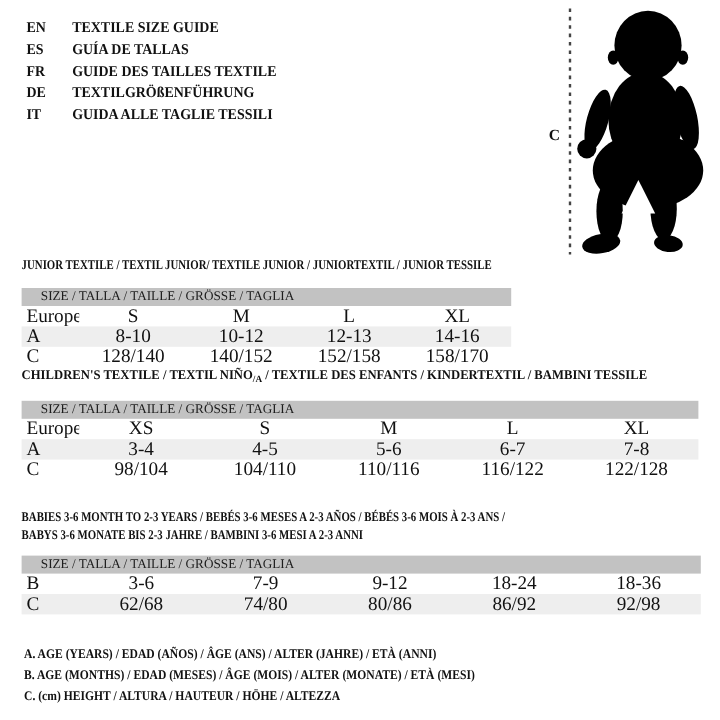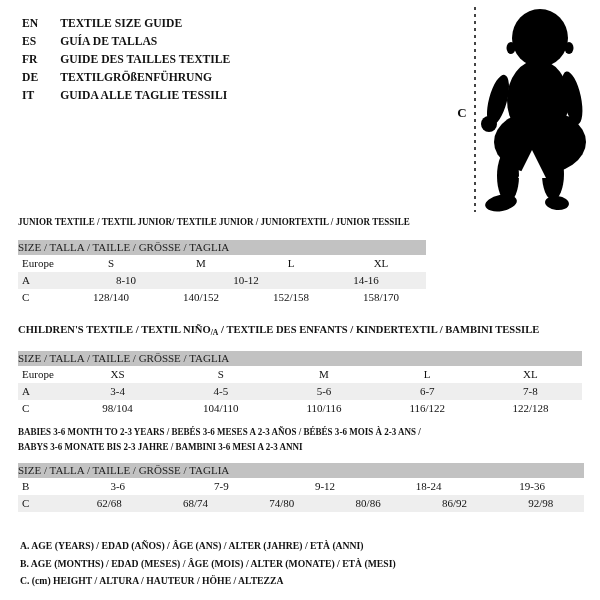--- a/index.html
+++ b/index.html
@@ -13,34 +13,34 @@
   .lang-row{display:flex;height:18px;line-height:18px;font-size:12.5px;font-weight:700;
     transform:scaleX(0.93);transform-origin:0 50%;white-space:nowrap;}
   .lang-code{width:41px;flex:none;}
   
   .fig-svg{position:absolute;left:448px;top:4px;}
   .measure-label{position:absolute;left:454px;top:105px;width:16px;text-align:center;
     font-size:13px;font-weight:700;}
   
   .section{position:absolute;}
   .sec1{left:18px;top:215px;width:408px;}
-  .sec2{left:18px;top:323px;width:564px;}
+  .sec2{left:18px;top:307px;width:564px;}
   .sec3{left:18px;top:425px;width:566px;}
   .tbl-title{font-size:11px;font-weight:700;line-height:13px;white-space:nowrap;
     transform-origin:0 0;}
   .sx82{transform:scaleX(0.82);}
   .sx96{transform:scaleX(0.96);}
   .sec1 .tbl-title{margin-bottom:12px;}
   .sec2 .tbl-title{margin-bottom:12px;}
   .sec3 .title-wrap{margin-bottom:10px;}
   .sec3 .tbl-title{margin-bottom:2px;}
   .tbl-title .subA{font-size:8px;vertical-align:-2px;}
   .bar{height:15px;line-height:15px;background:#c2c2c2;font-size:11px;
-    padding-left:0;white-space:nowrap;color:#1d1d1d;}
-  .trow{display:flex;height:17px;line-height:17px;font-size:11px;}
+    padding-left:16px;white-space:nowrap;color:#1d1d1d;}
+  .trow{display:flex;height:17px;line-height:17px;font-size:16px;}
   .trow.alt{background:#eeeeee;}
   .cell{overflow:hidden;}
   .cell.label{flex:none;width:48px;padding-left:4px;box-sizing:border-box;text-align:left;}
   .cell.val{flex:1;text-align:center;}
   
   .footnotes{position:absolute;left:20px;top:537px;}
   .footnote{height:17.5px;line-height:17.5px;font-size:11px;font-weight:700;
     white-space:nowrap;transform:scaleX(0.88);transform-origin:0 50%;}
 </style>
 </head>
@@ -108,20 +108,21 @@
           <div class="cell label">Europe</div>
           <div class="cell val">S</div>
           <div class="cell val">M</div>
           <div class="cell val">L</div>
           <div class="cell val">XL</div>
         </div>
         <div class="trow alt">
           <div class="cell label">A</div>
           <div class="cell val">8-10</div>
           <div class="cell val">10-12</div>
+          <div class="cell val">12-13</div>
           <div class="cell val">14-16</div>
         </div>
         <div class="trow">
           <div class="cell label">C</div>
           <div class="cell val">128/140</div>
           <div class="cell val">140/152</div>
           <div class="cell val">152/158</div>
           <div class="cell val">158/170</div>
         </div>
       </div>
@@ -164,26 +165,25 @@
       <div class="tbl-title sx82">BABYS 3-6 MONATE BIS 2-3 JAHRE / BAMBINI 3-6 MESI A 2-3 ANNI</div>
     </div>
     <div class="bar"><span>SIZE / TALLA / TAILLE / GRÖSSE / TAGLIA</span></div>
     <div class="tbody">
         <div class="trow">
           <div class="cell label">B</div>
           <div class="cell val">3-6</div>
           <div class="cell val">7-9</div>
           <div class="cell val">9-12</div>
           <div class="cell val">18-24</div>
-          <div class="cell val">19-36</div>
+          <div class="cell val">18-36</div>
         </div>
         <div class="trow alt">
           <div class="cell label">C</div>
           <div class="cell val">62/68</div>
-          <div class="cell val">68/74</div>
           <div class="cell val">74/80</div>
           <div class="cell val">80/86</div>
           <div class="cell val">86/92</div>
           <div class="cell val">92/98</div>
         </div>
       </div>
   </div>
 
   <div class="footnotes">
     <div class="footnote">A. AGE (YEARS) / EDAD (AÑOS) / ÂGE (ANS) / ALTER (JAHRE) / ETÀ (ANNI)</div>

